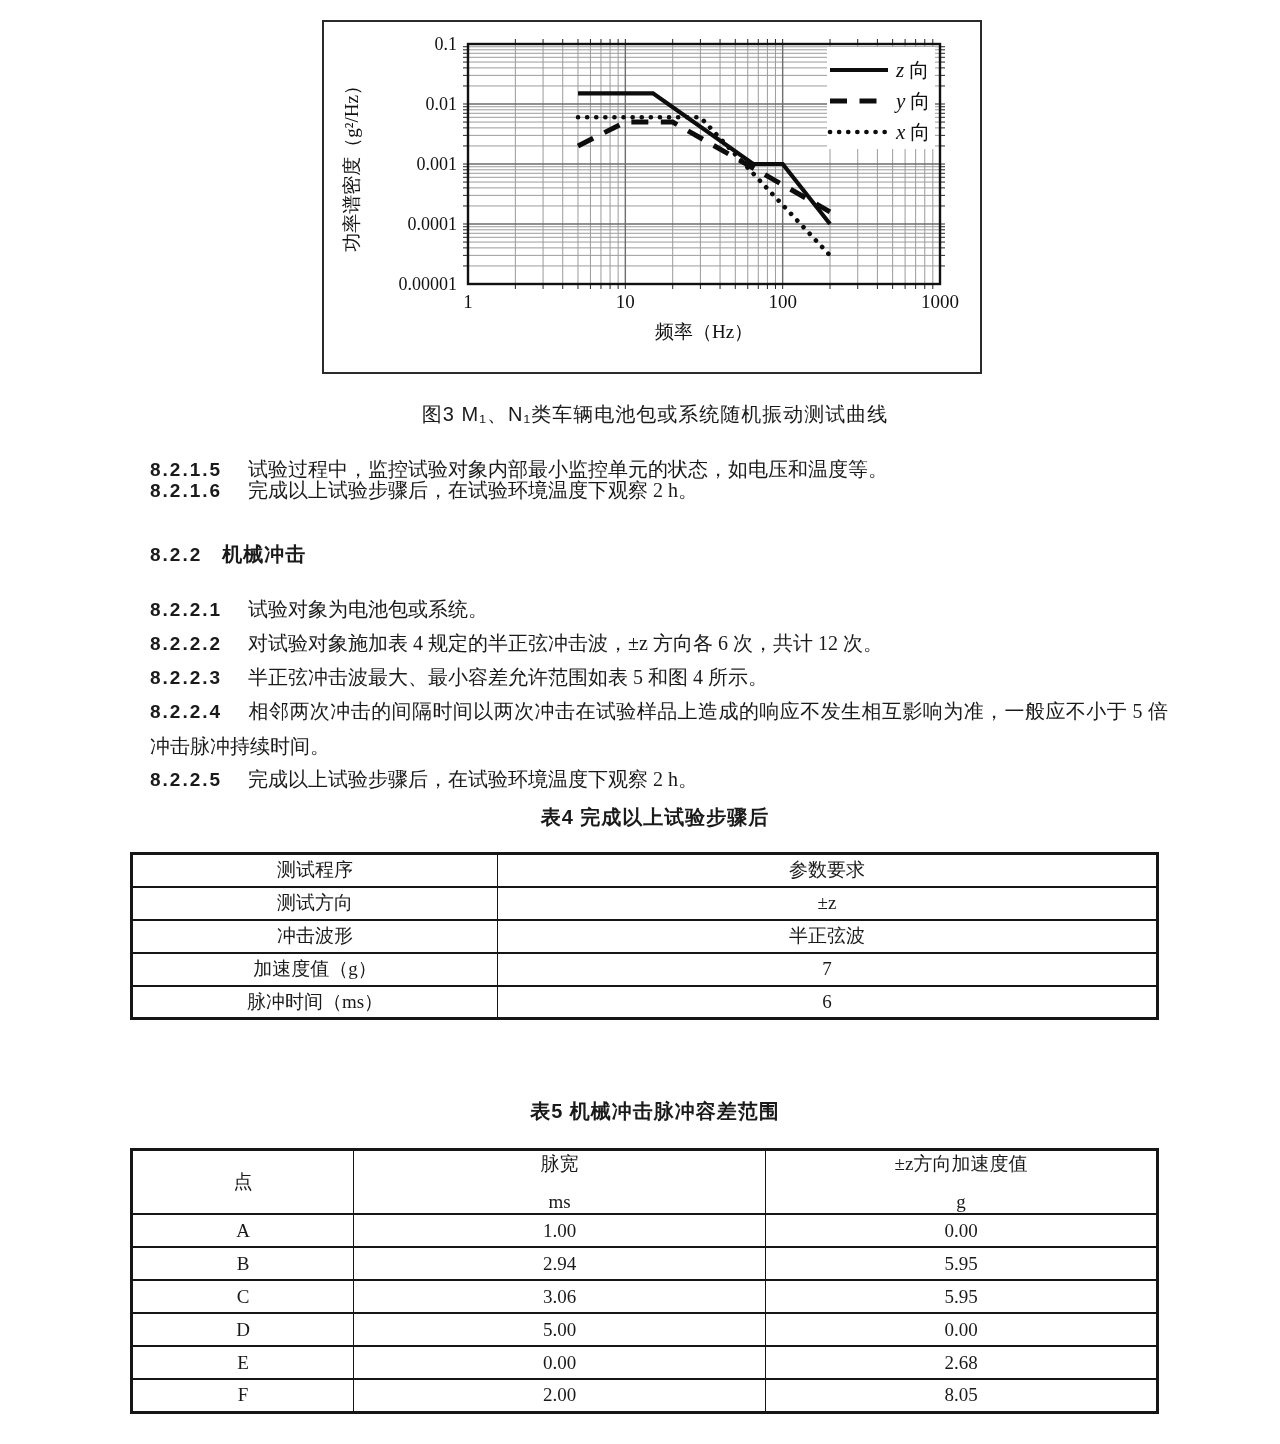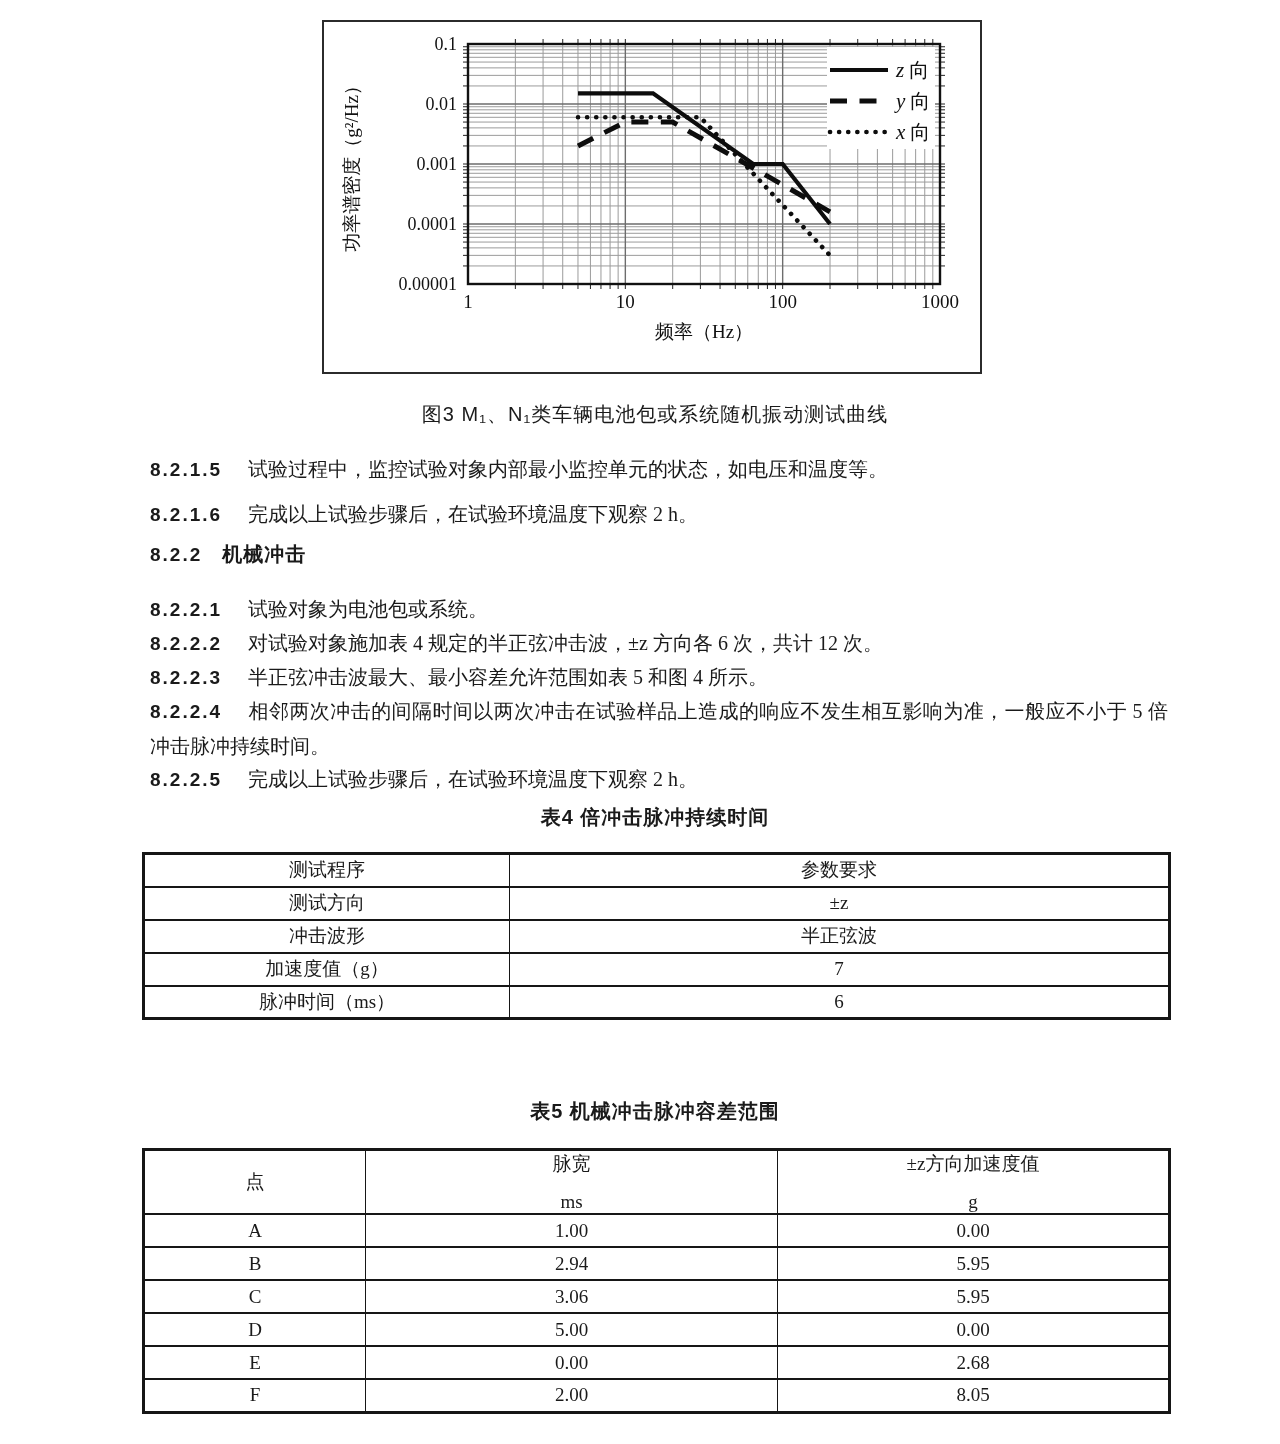--- a/index.html
+++ b/index.html
@@ -21,21 +21,21 @@
   .clause .num { font-family:"Liberation Sans","DejaVu Sans",sans-serif; font-weight:bold;
                  font-size:19px; letter-spacing:2px; margin-right:26px; }
   .clause.heading .num { margin-right:20px; }
   .clause.heading .txt { font-family:"Liberation Sans","DejaVu Sans",sans-serif;
                          font-weight:bold; font-size:20px; letter-spacing:1px; }
 
   .tbl-cap { position:absolute; left:142px; width:1026px; text-align:center;
              font-family:"Liberation Sans","DejaVu Sans",sans-serif; font-weight:bold;
              font-size:20px; letter-spacing:1px; }
 
-  table.doc { position:absolute; left:142px; width:1026px; border-collapse:collapse;
+  table.doc { position:absolute; left:130px; width:1026px; border-collapse:collapse;
               table-layout:fixed; border:3px solid #161616;padding-left:21px; }
   table.doc td { border:2px solid #161616; border-left-width:1px; border-right-width:1px;
                  text-align:center; vertical-align:middle; font-size:19px; padding:0; }
   .t4 { top:852px; }
   .t4 td { height:33px; }
   .t5 { top:1148px; }
   .t5 td.hd { height:64px; }
   .t5 td.dt { height:33px; }
   .t5 .h2 { margin-top:14px; }
 </style>
@@ -264,21 +264,21 @@
           <text x="572" y="117" font-size="20" fill="#111" font-family="&quot;Liberation Serif&quot;,&quot;DejaVu Serif&quot;,serif"><tspan font-style="italic" font-size="21">x</tspan><tspan dx="5">向</tspan></text>
         </g>
       </svg>
   </div>
 
   <div class="fig-caption">图3 M₁、N₁类车辆电池包或系统随机振动测试曲线</div>
 
   <div class="clause" style="top:452px">
     <span class="num">8.2.1.5</span><span class="txt">试验过程中，监控试验对象内部最小监控单元的状态，如电压和温度等。</span>
   </div>
-  <div class="clause" style="top:497px">
+  <div class="clause" style="top:473px">
     <span class="num">8.2.1.6</span><span class="txt">完成以上试验步骤后，在试验环境温度下观察 2 h。</span>
   </div>
   <div class="clause heading" style="top:537px">
     <span class="num">8.2.2</span><span class="txt">机械冲击</span>
   </div>
   <div class="clause" style="top:592px">
     <span class="num">8.2.2.1</span><span class="txt">试验对象为电池包或系统。</span>
   </div>
   <div class="clause" style="top:626px">
     <span class="num">8.2.2.2</span><span class="txt">对试验对象施加表 4 规定的半正弦冲击波，±z 方向各 6 次，共计 12 次。</span>
@@ -286,21 +286,21 @@
   <div class="clause" style="top:660px">
     <span class="num">8.2.2.3</span><span class="txt">半正弦冲击波最大、最小容差允许范围如表 5 和图 4 所示。</span>
   </div>
   <div class="clause" style="top:694px">
     <span class="num">8.2.2.4</span><span class="txt">相邻两次冲击的间隔时间以两次冲击在试验样品上造成的响应不发生相互影响为准，一般应不小于 5 倍冲击脉冲持续时间。</span>
   </div>
   <div class="clause" style="top:762px">
     <span class="num">8.2.2.5</span><span class="txt">完成以上试验步骤后，在试验环境温度下观察 2 h。</span>
   </div>
 
-  <div class="tbl-cap" style="top:804px">表4 倍冲击脉冲持续时间</div>
+  <div class="tbl-cap" style="top:804px">表4 完成以上试验步骤后</div>
 
   <table class="doc t4">
     <colgroup>
         <col style="width:366px">
         <col style="width:660px">
       </colgroup>
     <tbody>
         <tr>
       <td>测试程序</td>
       <td>参数要求</td>

